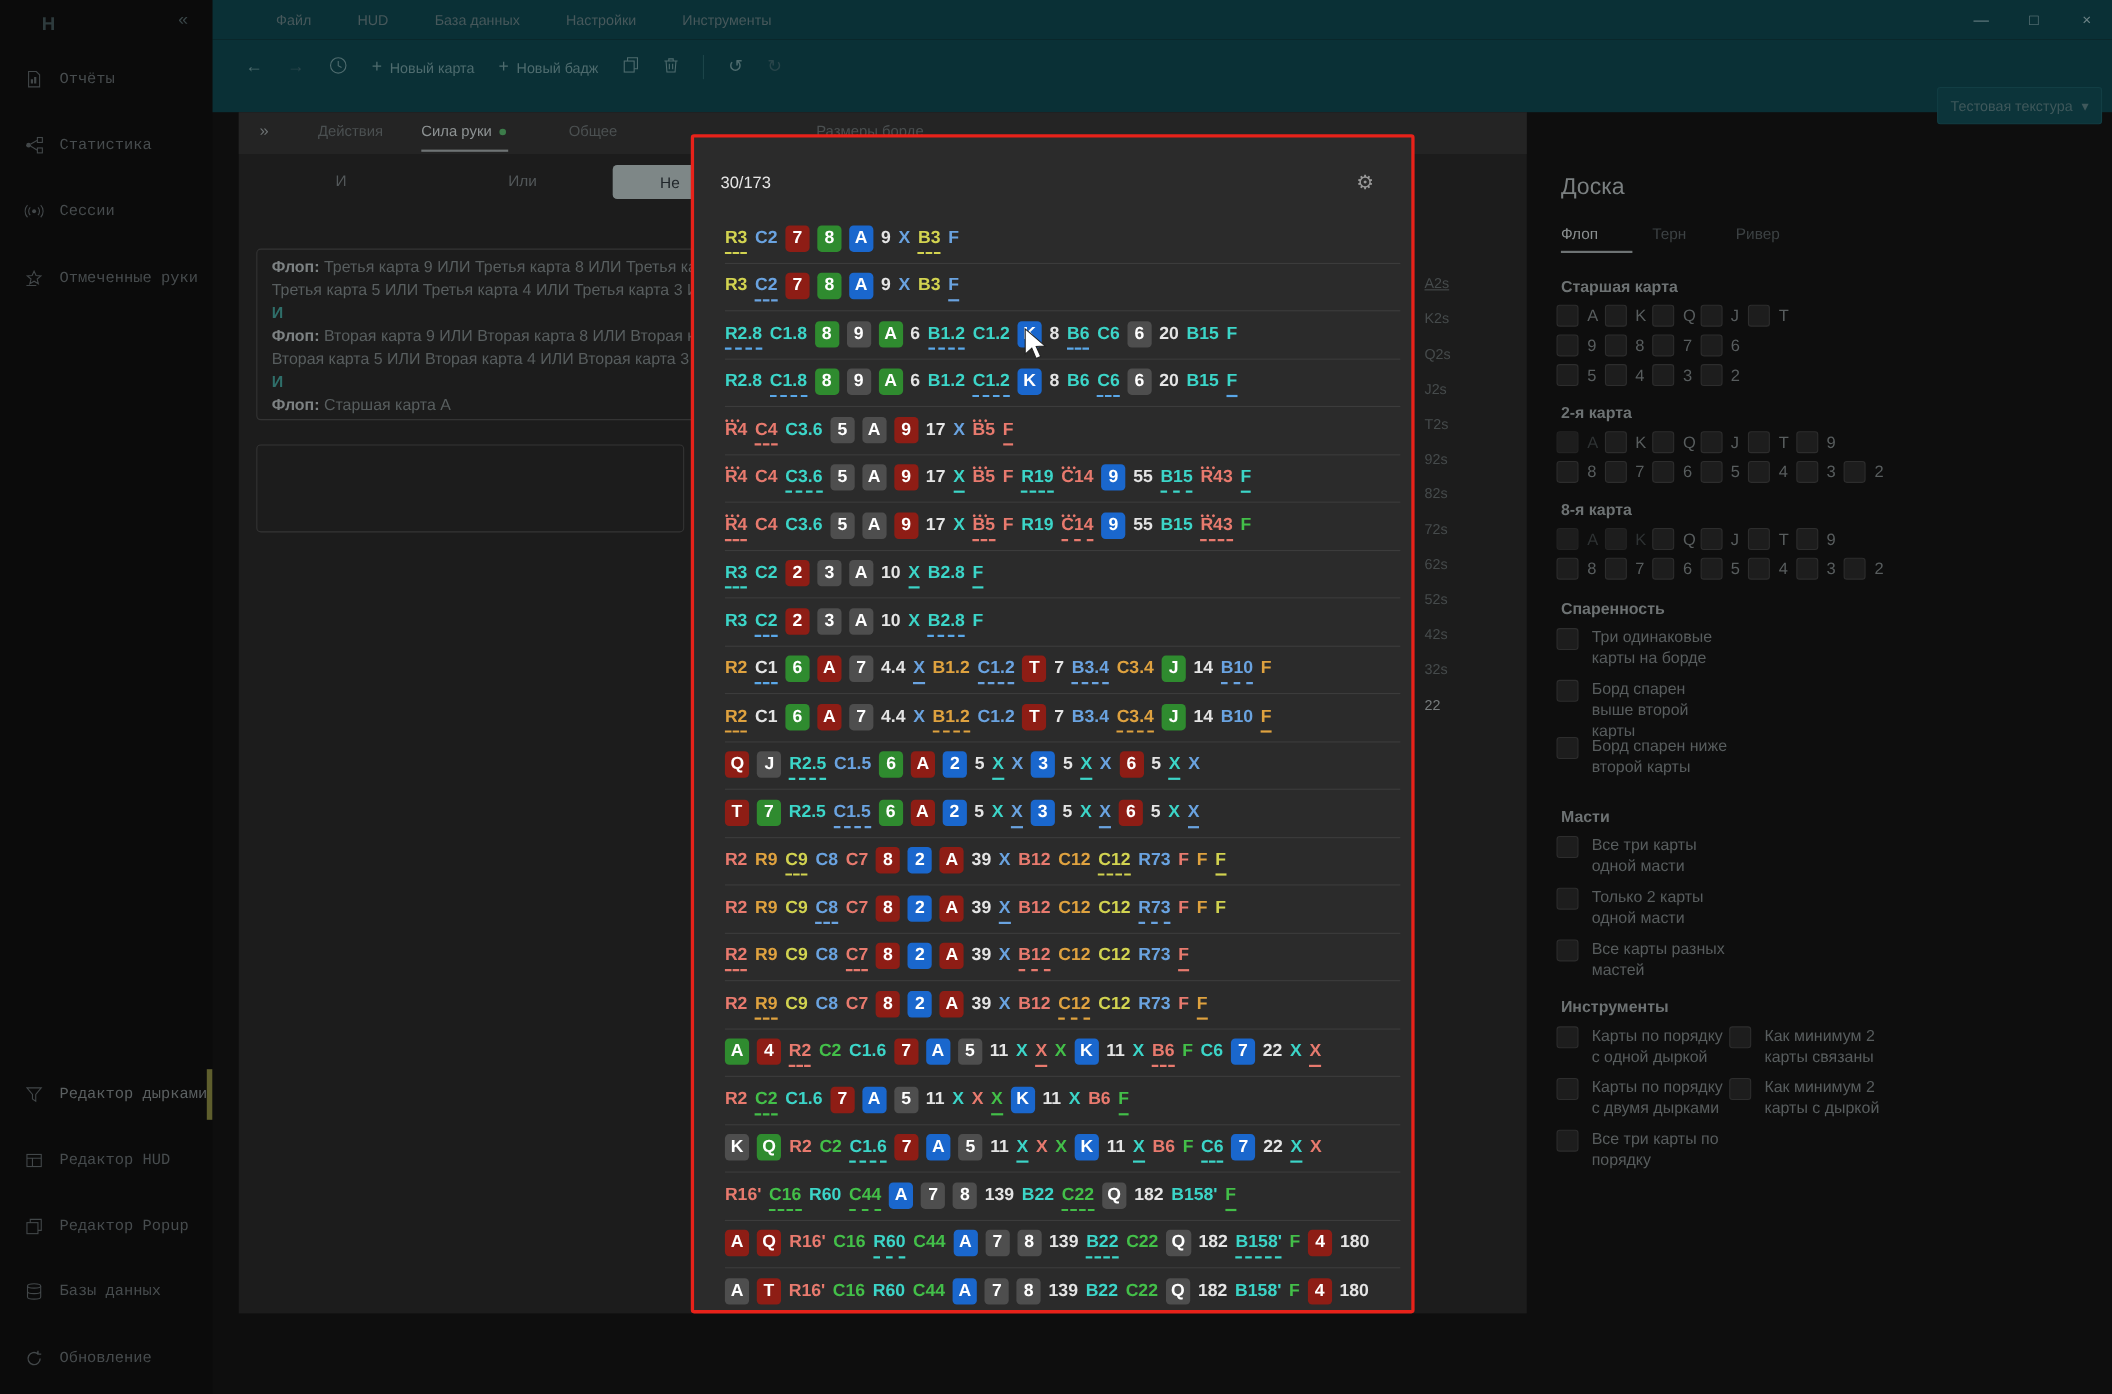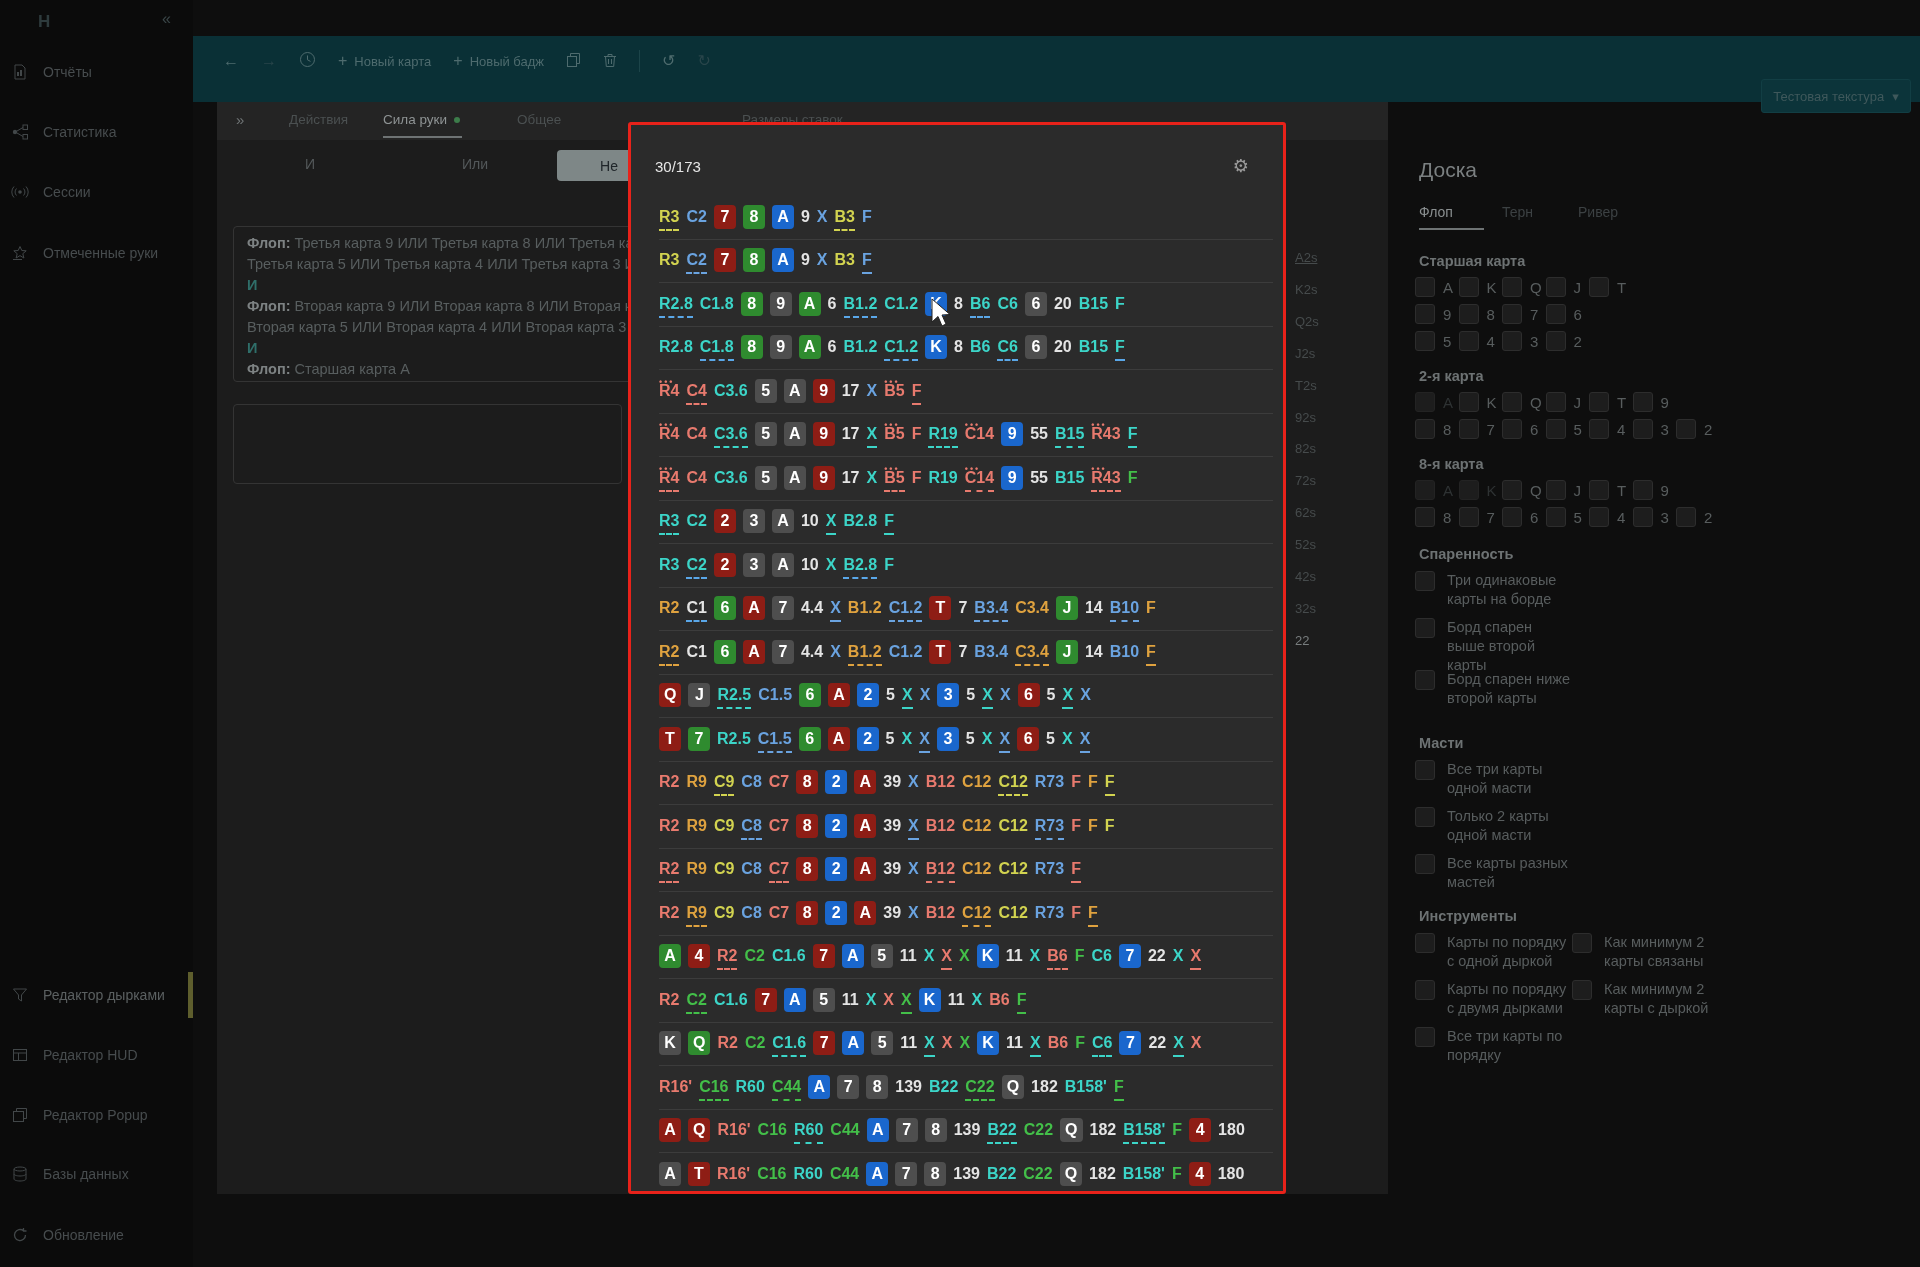--- a/index.html
+++ b/index.html
@@ -19,21 +19,21 @@
   .tbtn{display:flex;align-items:center;gap:7px;color:#4e6b6e;}
   .tsep{width:1px;height:22px;background:#1c4449;}
   .dd{position:absolute;left:1568px;top:43px;width:150px;height:34px;background:#0c343a;border:1px solid #123e44;
       border-radius:3px;display:flex;align-items:center;justify-content:center;gap:8px;color:#3f585b;font-size:13px;box-sizing:border-box;}
 
   
   .sidebar{position:absolute;left:0;top:0;width:193px;height:1267px;background:#0b0b0b;z-index:3;}
   .logo{position:absolute;left:38px;top:12px;color:#2e3b3d;font-size:17px;font-weight:bold;}
   .collapse{position:absolute;right:22px;top:10px;color:#3a4648;font-size:16px;}
   .snav{position:absolute;left:0;width:193px;}
-  .snav .it{position:absolute;left:0;width:193px;height:48px;display:flex;align-items:center;gap:13px;padding-left:10px;box-sizing:border-box;color:#474c4e;font-size:14px;}
+  .snav .it{position:absolute;left:0;width:193px;height:48px;display:flex;align-items:center;gap:13px;padding-left:21px;box-sizing:border-box;color:#474c4e;font-size:14px;font-family:Liberation Mono, monospace;}
   .snav .it .sic{width:20px;text-align:center;color:#424749;font-size:15px;display:inline-flex;justify-content:center;}
   .snav .it.active{color:#5b6061;}
   .selbar{position:absolute;right:0;width:5px;height:46px;background:#5e5e2d;}
 
   
   .panel{position:absolute;left:217px;top:102px;width:1171px;height:1092px;background:#1c1c1c;}
   .tabstrip{position:absolute;left:0;top:0;right:0;height:38px;background:#242424;}
   .tabstrip .chev{position:absolute;left:19px;top:9px;color:#6e7374;font-size:15px;}
   .ptab{position:absolute;top:10px;font-size:13.5px;color:#4b5051;white-space:nowrap;}
   .ptab.active{color:#8e9394;}
@@ -78,20 +78,34 @@
   .tok{position:relative;font-size:16px;font-weight:bold;white-space:nowrap;line-height:20px;}
   .tok.badge{color:#fff;border-radius:4px;padding:2px 5px;min-width:12px;text-align:center;}
   .tok .dots{position:absolute;top:-9px;left:0;font-size:9px;letter-spacing:2px;font-style:normal;}
   .cursor{position:absolute;left:930px;top:298px;z-index:20;}
 </style>
 </head>
 <body>
 
 <div id="app">
 
+  <div class="titlebar">
+    <div class="menubar">
+        <span>Файл</span>
+        <span>HUD</span>
+        <span>База данных</span>
+        <span>Настройки</span>
+        <span>Инструменты</span>
+      </div>
+    <div class="winctrl">
+        <span>—</span>
+        <span>□</span>
+        <span>×</span>
+      </div>
+  </div>
 
   <div class="toolbar">
     <div class="tools">
       <span class="ico">←</span>
       <span class="ico dim">→</span>
       <span class="ico" id="ic-clock"><svg width="17" height="17" viewBox="0 0 17 17">
             <circle cx="8.5" cy="8.5" r="7" fill="none" stroke="currentColor"></circle>
             <path d="M8.5 4.5v4.3l3 1.6" fill="none" stroke="currentColor"></path>
           </svg></span>
       <span class="tbtn">
@@ -212,21 +226,21 @@
       </div>
   </div>
 
   <div class="panel">
     <div class="tabstrip">
       <span class="chev">»</span>
       <div id="ptabs">
           <span class="ptab" style="left: 72px;">Действия</span>
           <span class="ptab active" style="left: 166px;">Сила руки<i class="gdot"></i></span>
           <span class="ptab" style="left: 300px;">Общее</span>
-          <span class="ptab" style="left: 525px;">Размеры ставок</span>
+          <span class="ptab" style="left: 525px;">Размеры борде</span>
         </div>
       <div class="tabline"></div>
     </div>
     <div id="logicbtns">
         <span class="lbtn" style="left: 88px;">И</span>
         <span class="lbtn" style="left: 245px;">Или</span>
         <div class="lpill">Не</div>
       </div>
     <div class="fbox" id="fbox">
         <div class="ln"><b>Флоп: </b>Третья карта 9 ИЛИ Третья карта 8 ИЛИ Третья карта</div>

